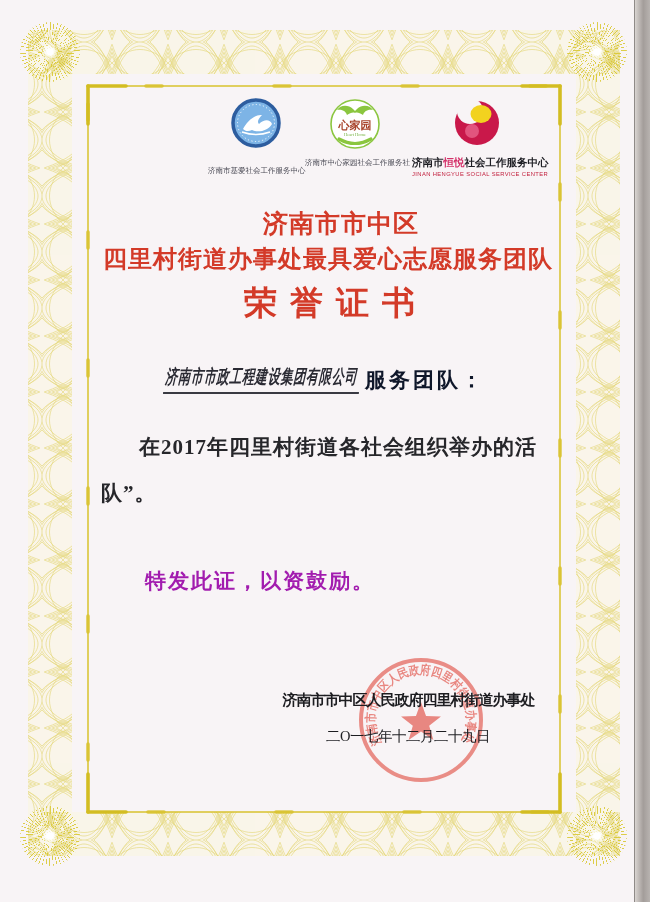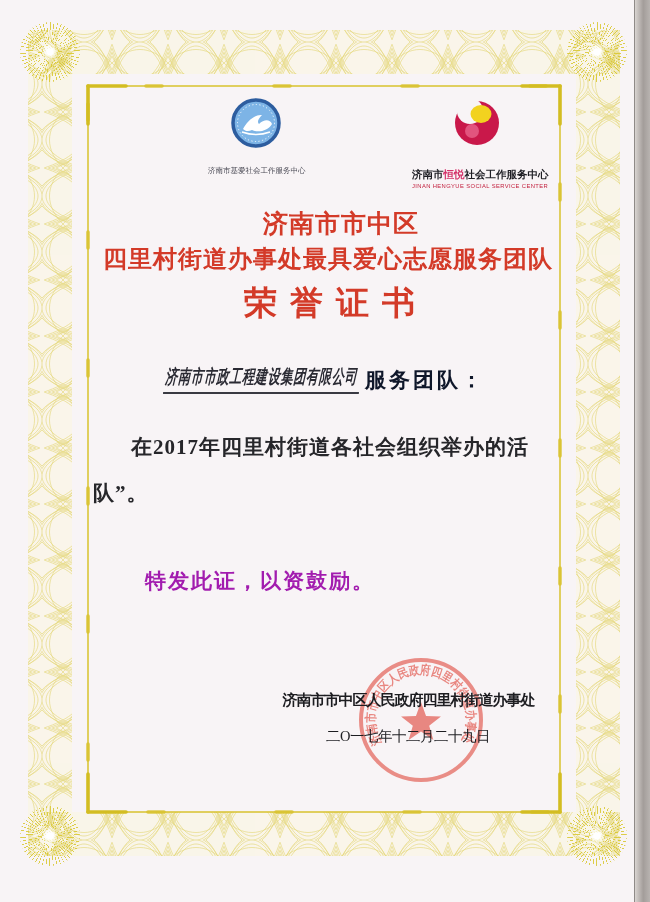--- a/index.html
+++ b/index.html
@@ -24,38 +24,38 @@
   .logos{top:96px;left:100px;width:460px;height:88px;}
   .logo{position:absolute;text-align:center;}
   .logo .cap{font-family:"Liberation Sans",sans-serif;color:#4a4a55;}
   .l1{left:20px;width:80px;}
   .l1 .label{color:#3f9a1d;font-weight:bold;font-size:19px;letter-spacing:2px;margin-top:1px;}
   .l2{left:108px;width:95px;}
   .l2 .cap{font-size:7.5px;margin-top:12px;white-space:nowrap;}
   .l3{left:205px;width:100px;}
   .l3 .cap{font-size:7.5px;margin-top:2px;white-space:nowrap;}
   .l4{left:312px;width:130px;}
-  .l4 .cap1{font-size:10.5px;font-weight:bold;color:#1e1e24;white-space:nowrap;font-family:"Liberation Sans",sans-serif;margin-top:14px;}
+  .l4 .cap1{font-size:10.5px;font-weight:bold;color:#1e1e24;white-space:nowrap;font-family:"Liberation Sans",sans-serif;margin-top:2px;}
   .l4 .cap1 .red{color:#d4326a;}
   .l4 .cap2{font-size:5.8px;color:#c2203e;letter-spacing:.4px;white-space:nowrap;font-family:"Liberation Sans",sans-serif;margin-top:1px;}
   
   .t-red{color:var(--red,#d33a28);font-weight:bold;white-space:nowrap;}
   .title1{top:207px;left:0;width:682px;text-align:center;font-size:25px;letter-spacing:1px;}
   .title2{top:243px;left:0;width:656px;text-align:center;font-size:24px;letter-spacing:1px;}
   .title3{top:281px;left:0;width:672px;text-align:center;font-size:33px;letter-spacing:13px;}
   
   .recipient{top:364px;left:163px;width:440px;white-space:nowrap;}
   .company{display:inline-block;vertical-align:bottom;
     font-style:italic;font-weight:bold;font-size:19px;color:#2a2a33;
     transform:scaleX(.64) skewX(-6deg);transform-origin:0 100%;
     border-bottom:2px solid #3a3a42;padding:0 4px 2px 2px;letter-spacing:1px;}
   .suffix{display:inline-block;vertical-align:bottom;margin-left:-104px;
     font-size:21px;font-weight:bold;color:#0f172a;letter-spacing:3px;font-family:Liberation Serif, serif;}
   
-  .bodytxt{top:424px;left:93px;width:460px;font-size:21px;font-weight:bold;
+  .bodytxt{top:424px;left:101px;width:460px;font-size:21px;font-weight:bold;
     color:#26262a;letter-spacing:1px;line-height:46px;}
   .bodytxt .ln{white-space:nowrap;}
   .bodytxt .ind{text-indent:38px;}
   .closing{top:567px;left:105px;width:460px;font-size:21px;font-weight:bold;
     color:#a21caf;letter-spacing:2px;text-indent:40px;white-space:nowrap;}
   
   .issuer{top:691px;left:248px;width:321px;text-align:center;font-size:15px;
     font-weight:bold;color:#1d1d21;letter-spacing:-1px;white-space:nowrap;z-index:3;}
   .dateline{top:727px;left:248px;width:320px;text-align:center;font-size:14.5px;
     font-weight:normal;color:#1d1d21;letter-spacing:-.5px;white-space:nowrap;z-index:3;}
@@ -136,20 +136,30 @@
     <div class="logo l2">
       <svg width="54" height="54" viewBox="-27 -27 54 54">
         <circle r="23" fill="#7db4e6" stroke="#2d5d9f" stroke-width="3.5"></circle>
         <circle r="18.5" fill="none" stroke="#ffffff" stroke-width="1" stroke-dasharray="1.2 2.4" opacity="0.9"></circle>
         <path d="M-13,6 C-9,-2 -1,-9 6,-8 C2,-4 1,-1 3,1 C8,-4 14,-4 16,1 C12,8 2,10 -4,7 C-8,9 -11,8 -13,6 Z" fill="#ffffff"></path>
         <path d="M-14,9 Q0,14 14,9" stroke="#ffffff" stroke-width="1.4" fill="none"></path>
       </svg>
       <div class="cap">济南市基爱社会工作服务中心</div>
     </div>
 
+    <div class="logo l3">
+      <svg width="56" height="56" viewBox="-28 -28 56 56">
+        <circle r="24" fill="#ffffff" stroke="#8bc63f" stroke-width="1.6"></circle>
+        <path d="M-2,-15 C-7,-20 -15,-19 -18,-14 C-12,-15 -9,-12 -8,-9 C-5,-11 -2,-12 0,-11 C2,-12 5,-11 8,-9 C9,-12 12,-15 18,-14 C15,-19 7,-20 2,-15 L0,-13 Z" fill="#8bc63f"></path>
+        <text x="0" y="5" text-anchor="middle" font-size="11" font-weight="bold" fill="#a8442c">心家园</text>
+        <text x="0" y="12" text-anchor="middle" font-size="4.5" fill="#7ab648">Heart Home</text>
+        <path d="M-16,15 Q0,24 16,15" stroke="#8bc63f" stroke-width="3.2" fill="none" stroke-linecap="round"></path>
+      </svg>
+      <div class="cap">济南市中心家园社会工作服务社</div>
+    </div>
 
     <div class="logo l4">
       <svg width="54" height="54" viewBox="-27 -27 54 54">
         <circle r="22" fill="#c9184a"></circle>
         <circle cx="-7" cy="-12" r="13" fill="#f8f4f6"></circle>
         <circle cx="-5" cy="8" r="7" fill="#e2547e"></circle>
         <ellipse cx="4" cy="-9" rx="10.5" ry="9" fill="#f2d21f"></ellipse>
       </svg>
       <div class="cap1"><span>济南市</span><span class="red">恒悦</span><span>社会工作服务中心</span></div>
       <div class="cap2">JINAN HENGYUE SOCIAL SERVICE CENTER</div>

